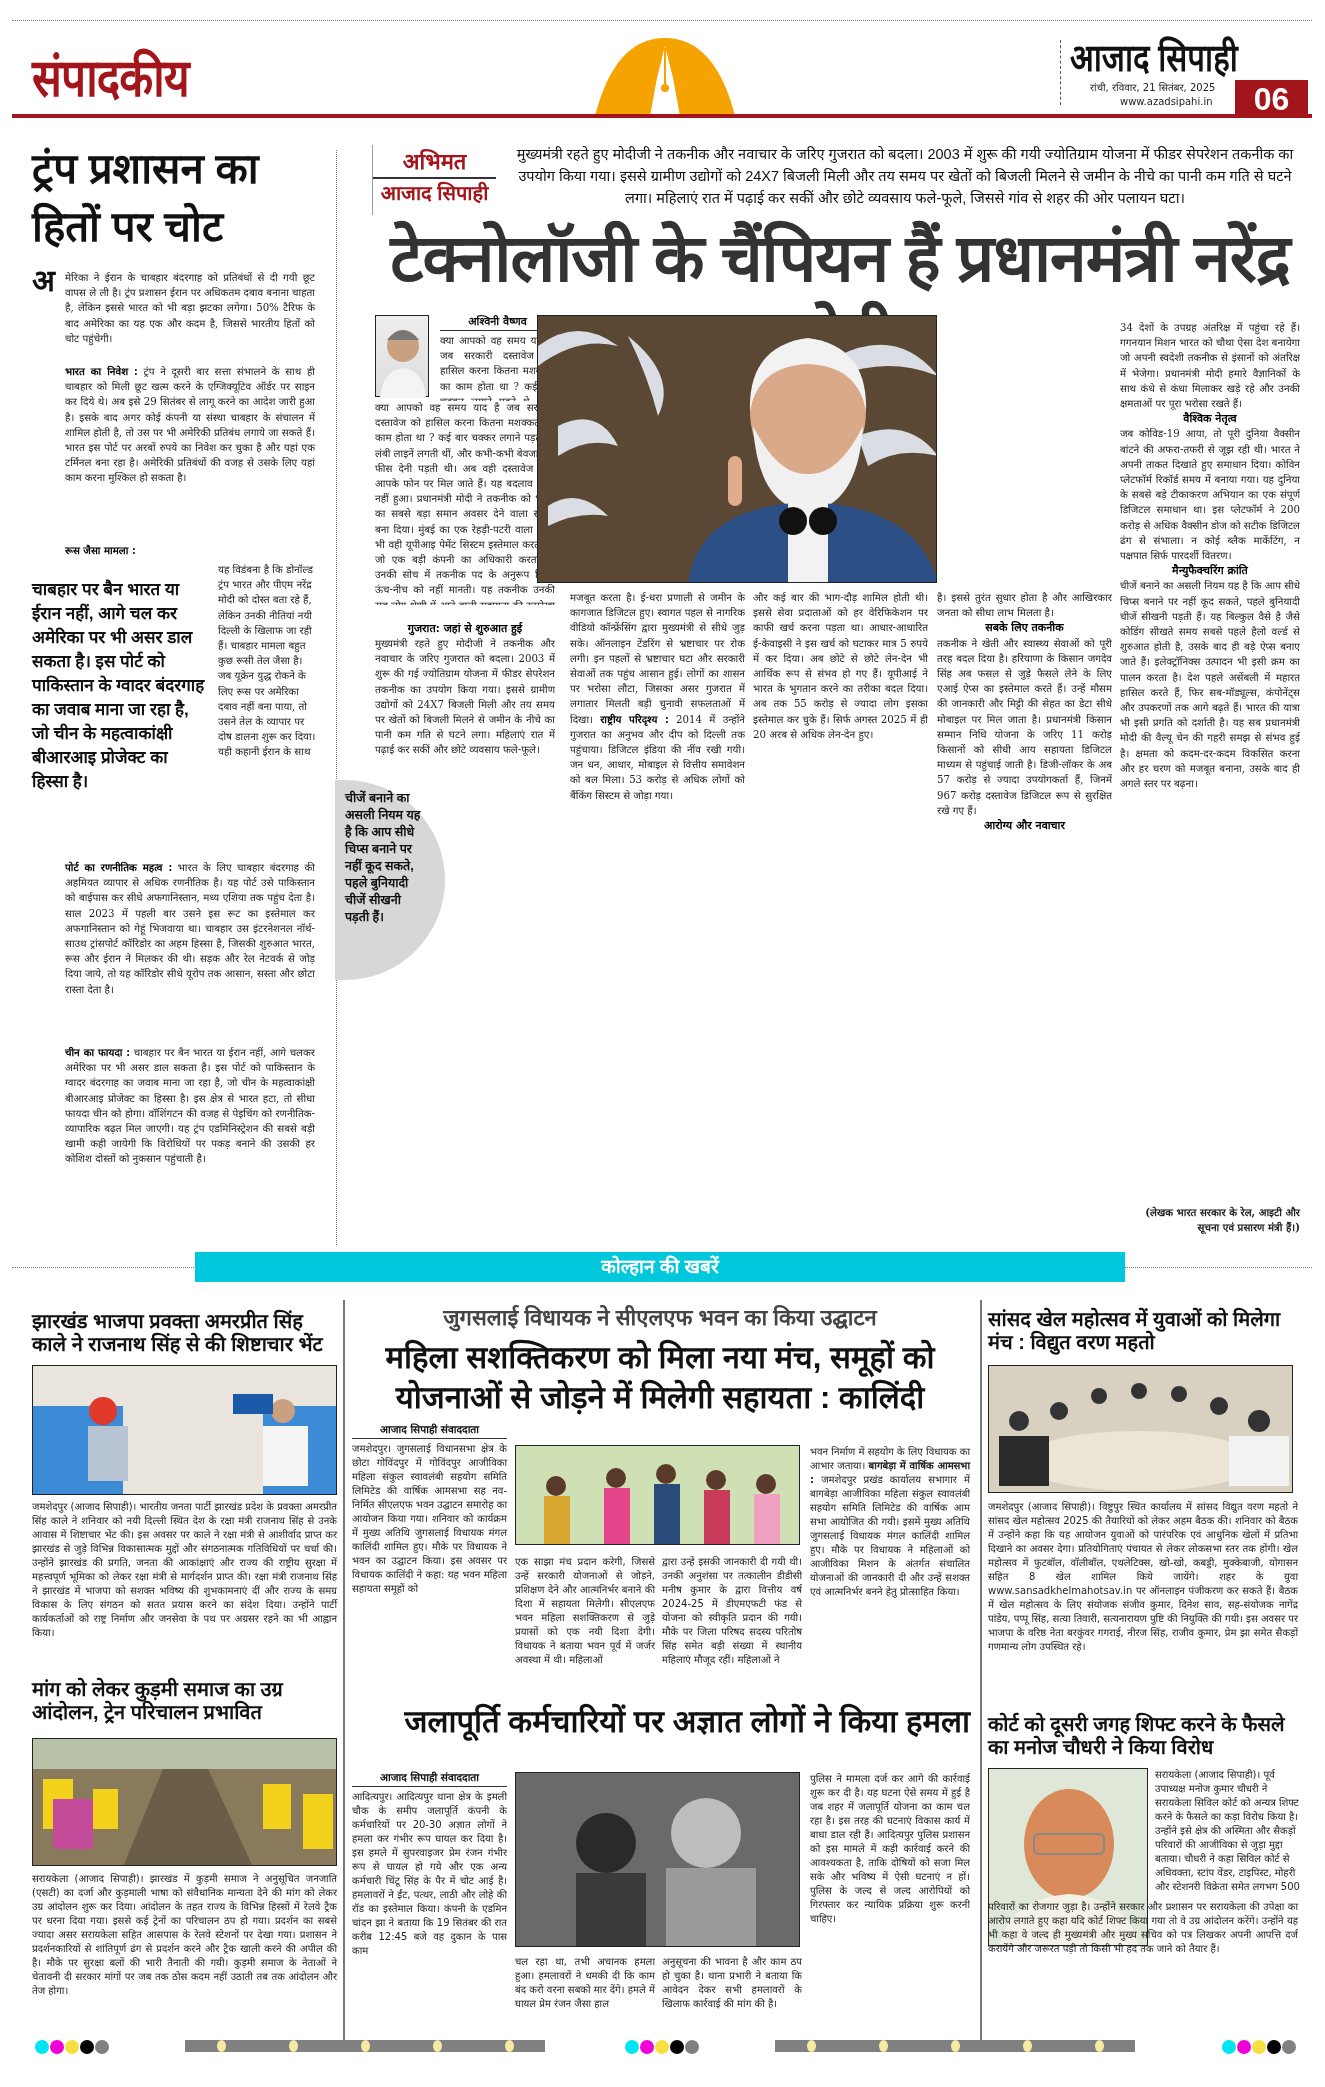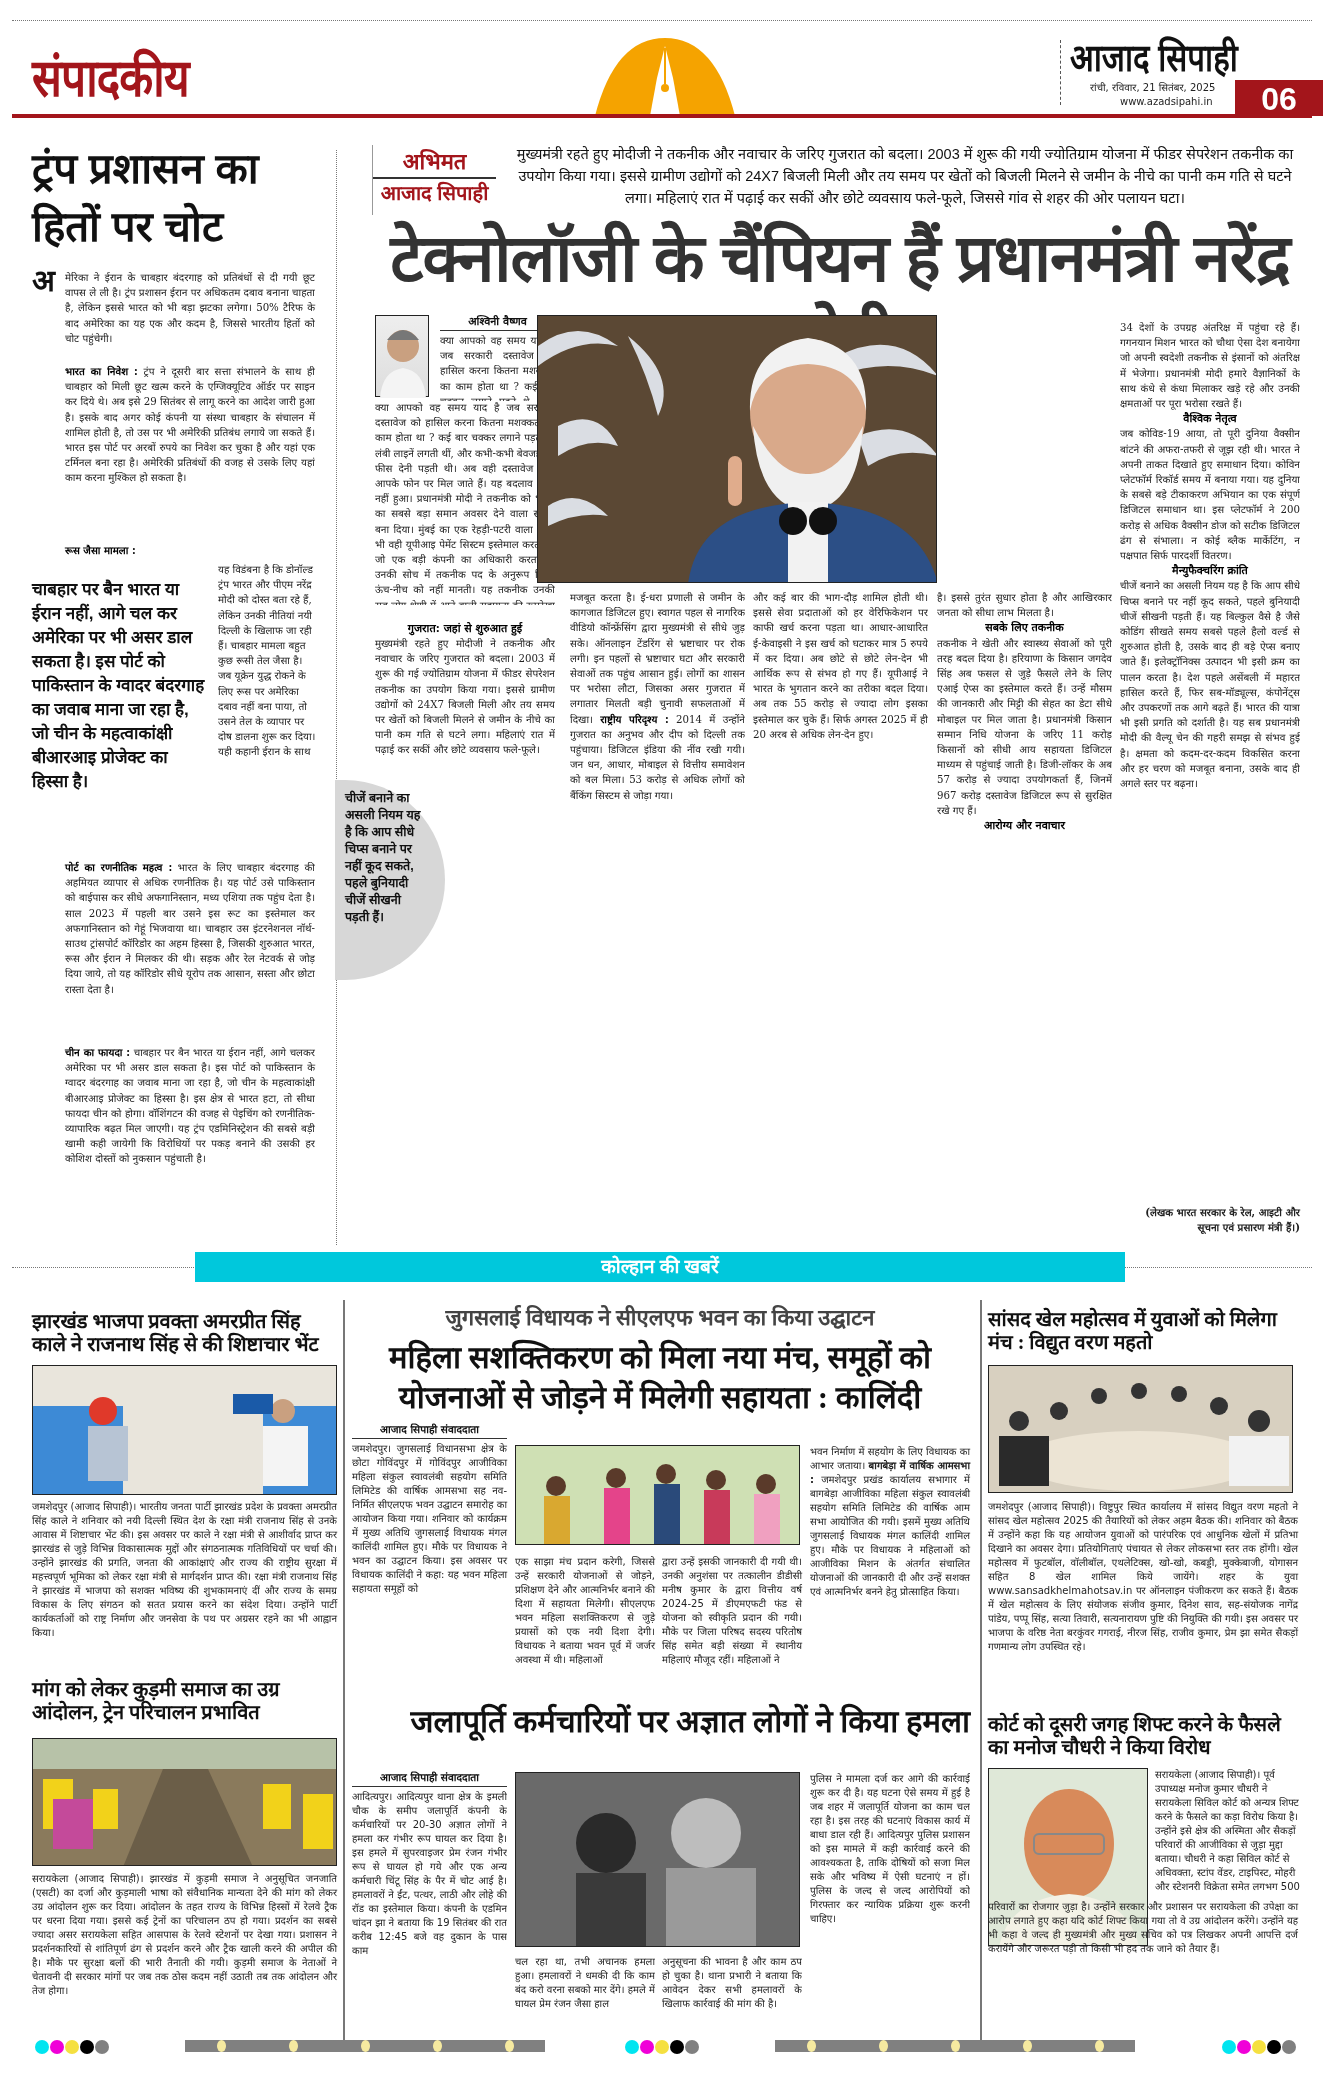--- a/index.html
+++ b/index.html
@@ -6,39 +6,39 @@
 body{width:1325px;height:2087px;background:#fff;font-family:"DejaVu Sans",sans-serif;color:#111;position:relative;overflow:hidden}
 .abs{position:absolute}
 .dotline{border-top:1px dotted #777}
 .masthead-title{left:32px;top:40px;font-family:"Liberation Sans",sans-serif;font-weight:700;font-size:52px;color:#a3151b;letter-spacing:-1px;transform:scaleX(.85);transform-origin:left}
 .pen{left:585px;top:38px;width:160px;height:78px}
 .rule-red{left:12px;top:114px;width:1300px;height:4px;background:#a3151b}
 .brand{left:1070px;top:30px;font-family:"Liberation Sans",sans-serif;font-weight:700;font-size:38px;color:#111;transform:scaleX(.82);transform-origin:left}
 .brand-sep{left:1060px;top:40px;height:65px;border-left:1px dashed #555}
 .dateline{left:1090px;top:80px;font-size:10px;color:#222}
 .site{left:1120px;top:96px;font-size:10px;color:#222}
-.pageno{left:1235px;top:80px;width:88px;height:36px;background:#a3151b;color:#fff;font-weight:700;font-size:32px;text-align:center;line-height:38px;font-family:"Liberation Sans",sans-serif}
+.pageno{left:1235px;top:80px;width:73px;height:36px;background:#a3151b;color:#fff;font-weight:700;font-size:32px;text-align:center;line-height:38px;font-family:"Liberation Sans",sans-serif}
 .colrule{border-left:1px dotted #777}
 .body-text{font-family:"DejaVu Serif",serif;font-size:10.2px;line-height:15.2px;text-align:justify;color:#222}
 .body-text b{font-weight:700;color:#000}
 .edit-title{left:32px;top:140px;width:300px;font-family:"Liberation Sans",sans-serif;font-weight:700;font-size:42px;line-height:58px;color:#111}
 .dropcap{left:32px;top:266px;font-size:30px;font-weight:700;line-height:30px}
 .pull{font-family:"Liberation Sans",sans-serif;font-weight:700;font-size:17px;line-height:24px;color:#111}
 .abhimat-box{left:372px;top:145px;width:124px;height:70px;border-left:1px solid #999}
 .abhimat{font-family:"Liberation Sans",sans-serif;font-weight:700;font-size:22px;color:#a3151b;text-align:center}
 .intro{left:505px;top:143px;width:800px;font-family:"Liberation Sans",sans-serif;font-size:14.5px;line-height:22px;text-align:center;color:#111}
 .headline{left:375px;top:218px;width:930px;font-family:"Liberation Sans",sans-serif;font-weight:700;font-size:66px;line-height:80px;color:#333;text-align:center;letter-spacing:-1px}
 .author-photo{left:375px;top:315px;width:54px;height:82px;border:1px solid #222;background:linear-gradient(#eee,#ddd)}
 .author-name{left:440px;top:313px;width:115px;text-align:center;font-size:11px;font-weight:700;border-bottom:1px solid #333;padding-bottom:2px}
 .photo{left:537px;top:315px;width:400px;height:268px;border:1px solid #222;background:#5a4a38;overflow:hidden}
 .subhead{font-family:"DejaVu Serif",serif;font-weight:700;font-size:11px;text-align:center;color:#000}
 .ring{left:335px;top:780px;width:110px;height:200px;border-radius:0 100px 100px 0;background:#d7d7d7}
 .ringtext{font-family:"Liberation Sans",sans-serif;font-weight:700;font-size:12.5px;line-height:17px;color:#111}
 .banner{left:195px;top:1252px;width:930px;height:30px;background:#00c8dc;color:#fff;font-family:"Liberation Sans",sans-serif;font-weight:700;font-size:19px;text-align:center;line-height:30px}
-.sec-title{font-family:Liberation Serif, serif;font-weight:700;color:#111;line-height:1.15}
+.sec-title{font-family:Liberation Sans, sans-serif;font-weight:700;color:#111;line-height:1.15}
 .news-text{font-family:"DejaVu Sans",sans-serif;font-size:10px;line-height:14px;color:#222;text-align:justify}
 .img-box{border:1px solid #222;overflow:hidden}
 .byline{font-size:10.5px;font-weight:700;text-align:center;border-bottom:1px solid #333;padding-bottom:2px}
 .reg{width:14px;height:14px;border-radius:50%;display:inline-block;margin-right:1px}
 .graybar{height:12px;background:#808080;display:flex;justify-content:space-around;align-items:center}
 .graybar span{width:9px;height:12px;border-radius:50%;background:#f6eaa0}
 </style>
 </head>
 <body>
 

